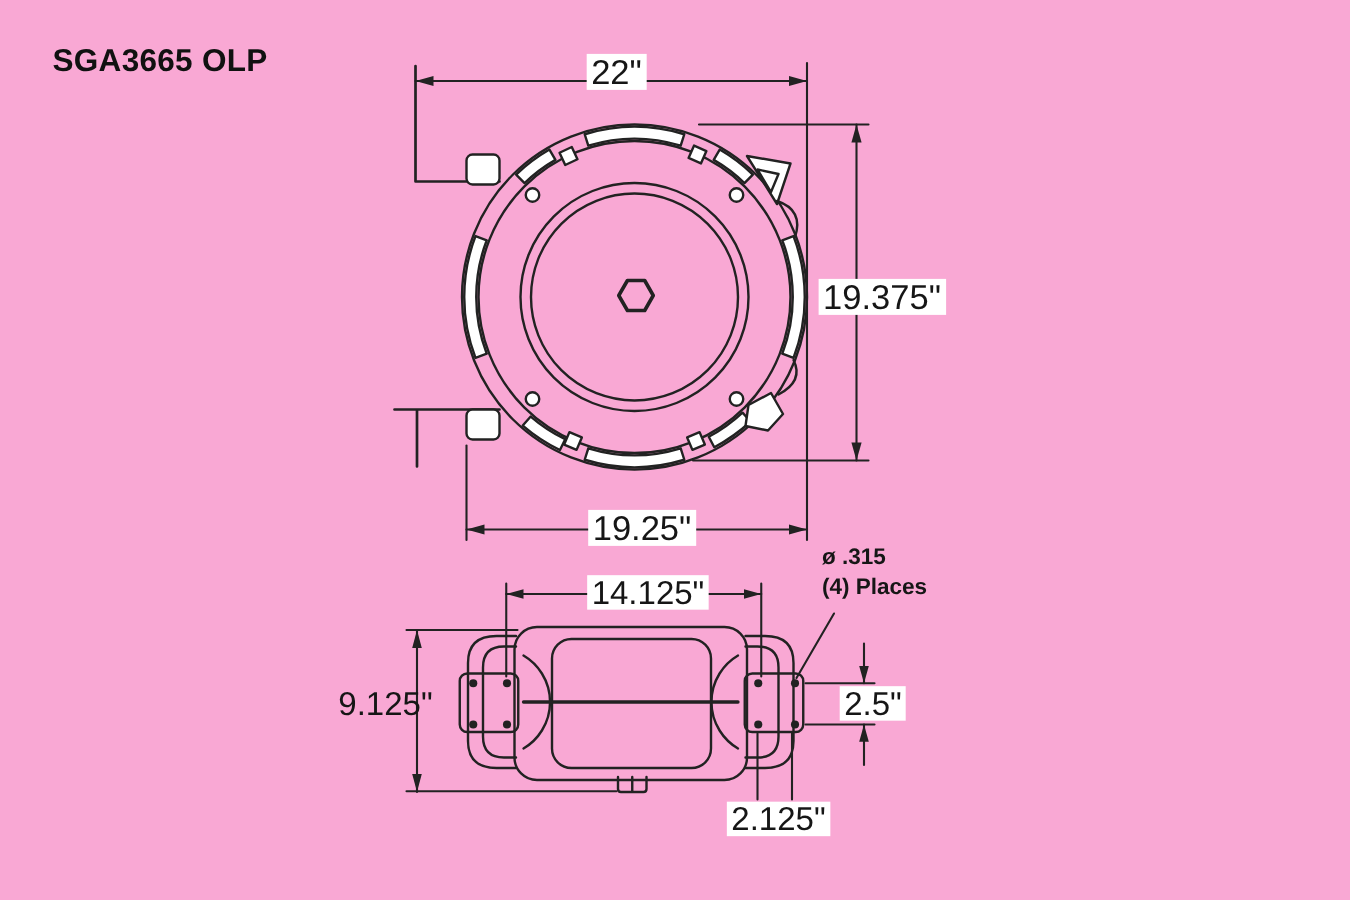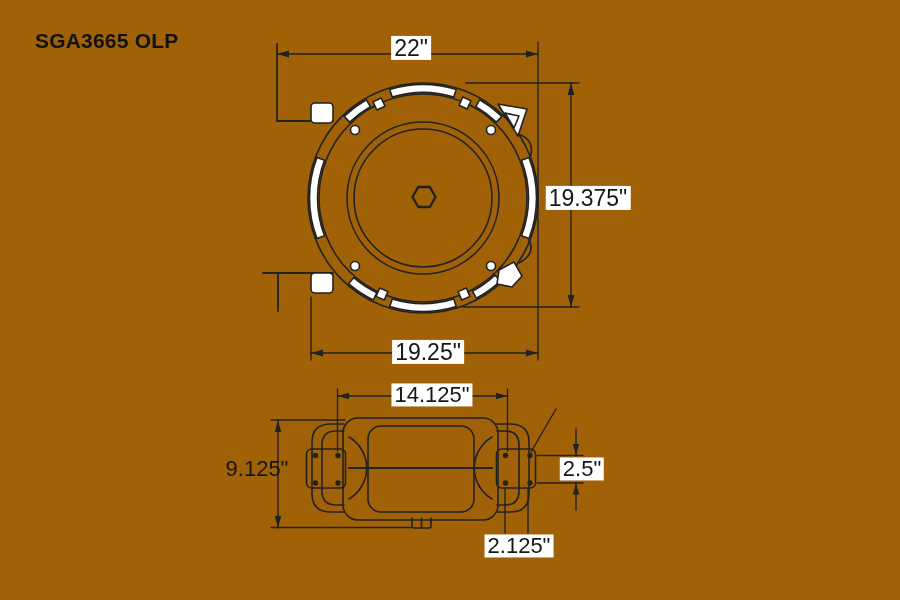--- a/index.html
+++ b/index.html
@@ -1,19 +1,19 @@
 <!DOCTYPE html>
 <html><head>
 <meta charset="utf-8">
 <style>
   html,body{margin:0;padding:0;}
   #canvas{
     position:relative;
     width:900px;height:600px;
-    background:#a16207;
+    background:#f9a8d4;
     overflow:hidden;
     font-family:"Liberation Sans",sans-serif;
   }
   #drawing{position:absolute;left:0;top:0;}
   .label{
     position:absolute;
     transform:translate(-50%,-50%);
     background:#ffffff;
     padding:0 3px;
     color:#161616;
@@ -156,14 +156,18 @@
 
   <div class="label fs23" style="left:411px;top:48px">22"</div>
   <div class="label fs23" style="left:588px;top:198px">19.375"</div>
   <div class="label fs23" style="left:428px;top:352px">19.25"</div>
 
   <div class="label fs22" style="left:432px;top:395px">14.125"</div>
   <div class="label fs22 nobg" style="left:257px;top:469px">9.125"</div>
   <div class="label fs22" style="left:582px;top:469px">2.5"</div>
   <div class="label fs22" style="left:519px;top:546px">2.125"</div>
 
+  <div id="callout">
+    <span>ø .315</span>
+    <span>(4) Places</span>
+  </div>
 
 </div>
 
 </body></html>

